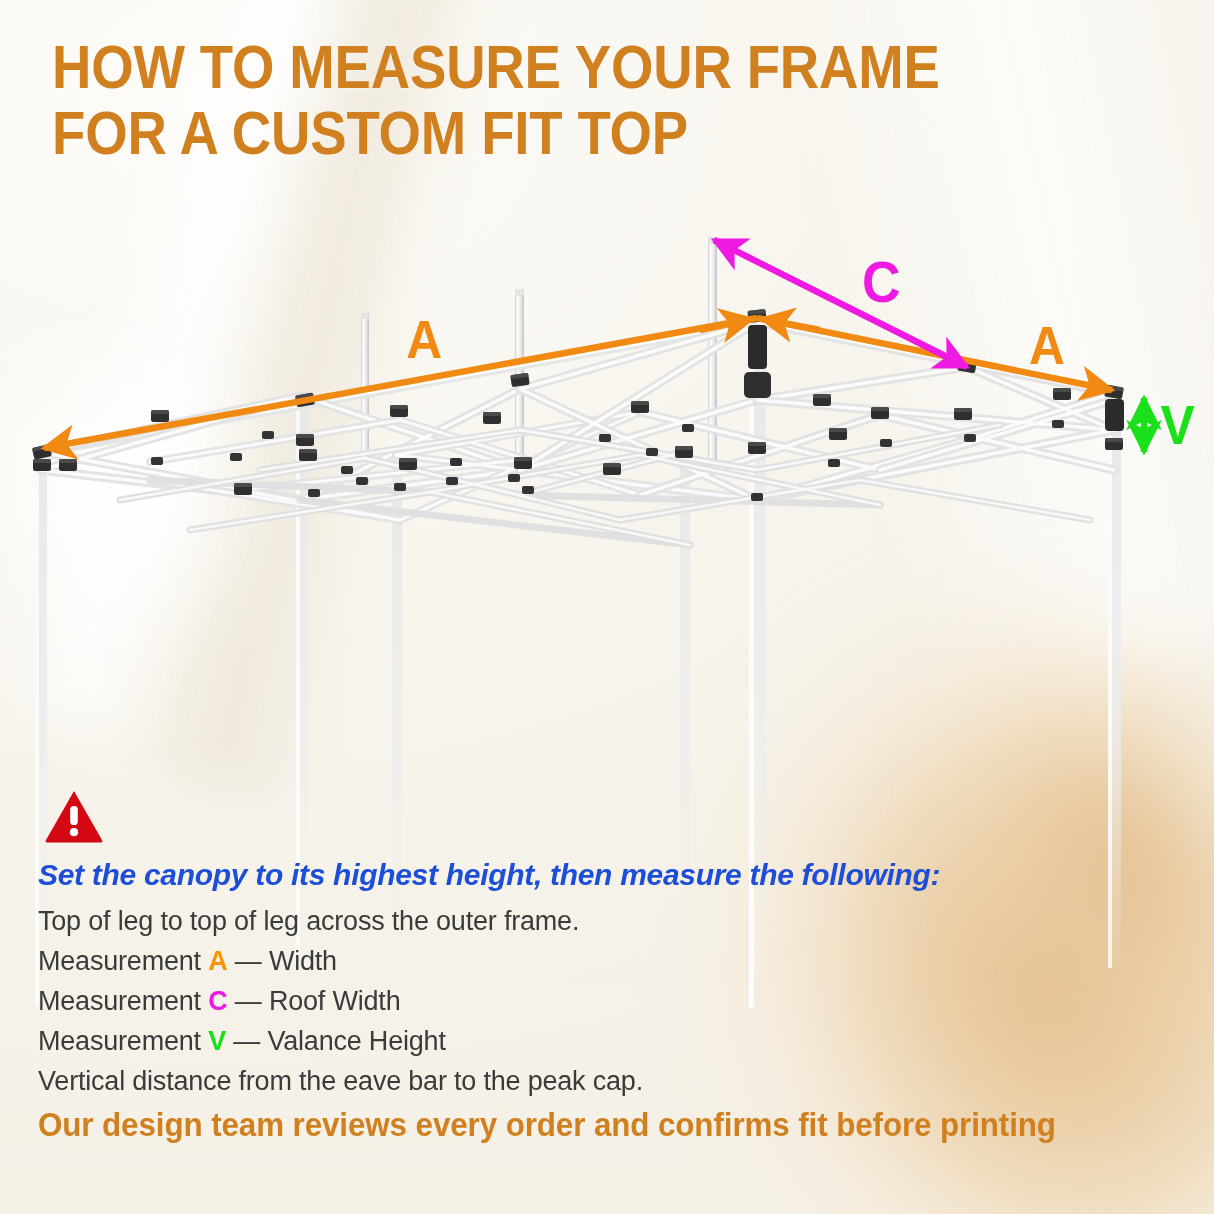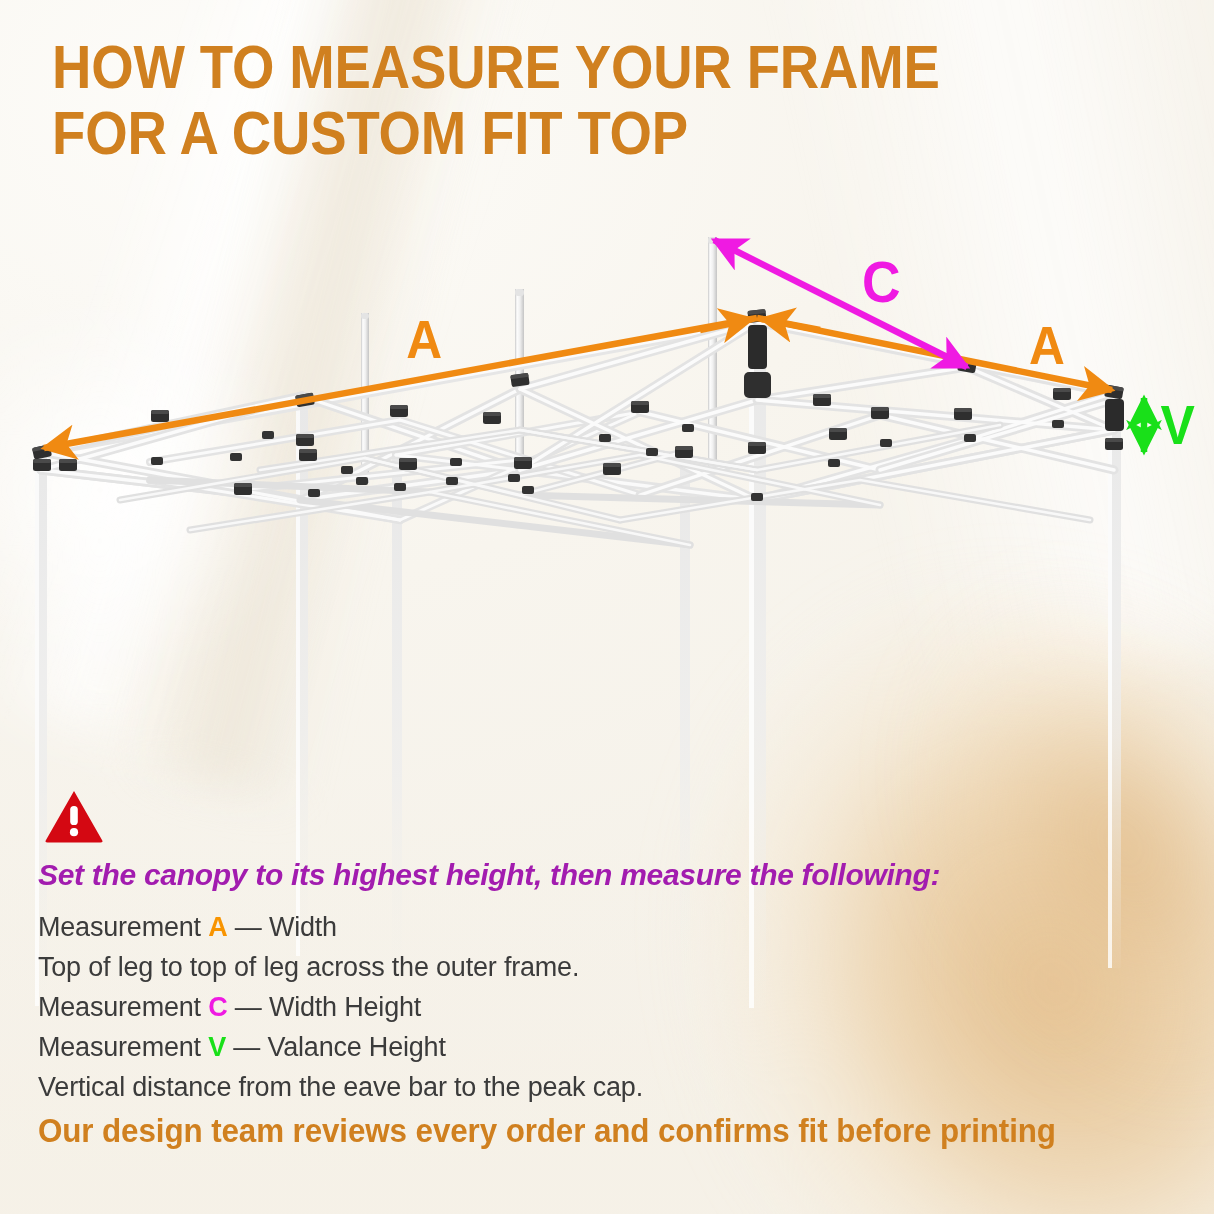--- a/index.html
+++ b/index.html
@@ -115,27 +115,27 @@
     width: 60px;
     height: 56px;
   }
   .body-block {
     position: absolute;
     left: 38px;
     top: 855px;
     width: 1150px;
   }
   .lead-line {
-    color: #a21caf;
+    color: #1d4ed8;
     font-weight: 700;
     font-style: italic;
     font-size: 30px;
     line-height: 40px;
     letter-spacing: -0.3px;
-    margin-bottom: 12px;
+    margin-bottom: 6px;
     white-space: nowrap;
   }
   .body-line {
     color: #3b3b3b;
     font-size: 27px;
     line-height: 40px;
     letter-spacing: -0.2px;
     white-space: nowrap;
   }
   .body-line .tag {
@@ -430,24 +430,24 @@
   <svg class="warn-icon" viewBox="0 0 60 56">
     <path d="M30 3 L58 52 Q59.5 54.5 56.5 54.5 L3.5 54.5 Q0.5 54.5 2 52 Z" fill="#d40812"></path>
     <rect x="26.2" y="18" width="7.6" height="19" rx="3.6" fill="#ffffff"></rect>
     <circle cx="30" cy="44.2" r="4.1" fill="#ffffff"></circle>
   </svg>
 
   <div class="body-block">
 
     <div class="lead-line">Set the canopy to its highest height, then measure the following:</div>
 
+    <div class="body-line">Top of leg to top of leg across the outer frame.</div>
     <div class="body-line"><span>Measurement </span><span class="tag tag-a">A</span><span> — Width</span></div>
-    <div class="body-line">Top of leg to top of leg across the outer frame.</div>
-
-    <div class="body-line"><span>Measurement </span><span class="tag tag-c">C</span><span> — Width Height</span></div>
+
+    <div class="body-line"><span>Measurement </span><span class="tag tag-c">C</span><span> — Roof Width</span></div>
     <div class="body-line"><span>Measurement </span><span class="tag tag-v">V</span><span> — Valance Height</span></div>
 
     <div class="body-line">Vertical distance from the eave bar to the peak cap.</div>
 
     <div class="footer-line">Our design team reviews every order and confirms fit before printing</div>
   </div>
 
 </div>
 
 </body></html>

